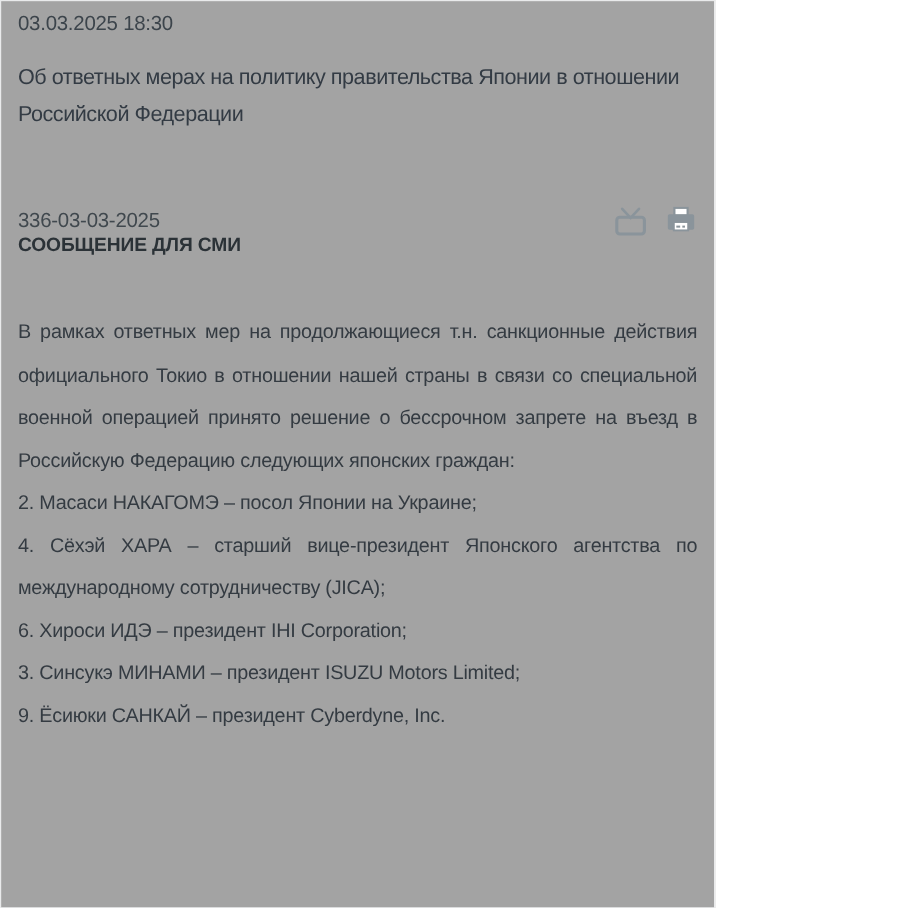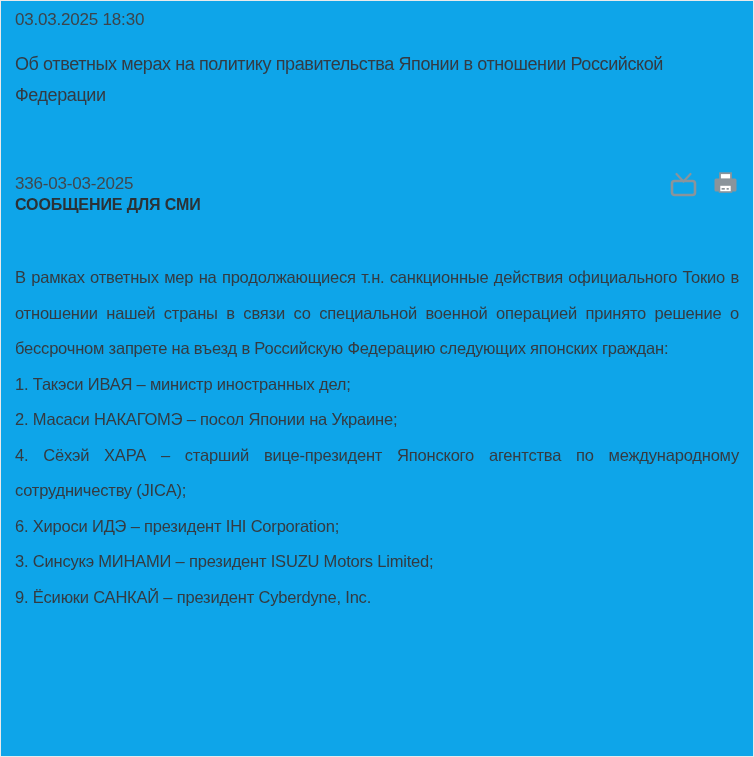--- a/index.html
+++ b/index.html
@@ -1,21 +1,21 @@
 <!DOCTYPE html>
 <html lang="ru"><head>
 <meta charset="utf-8">
 <style>
   html, body { margin: 0; padding: 0; background: #ffffff; }
   .page {
     position: relative;
-    width: 754px;
+    width: 596px;
     height: 757px;
     box-sizing: border-box;
-    background: #0ea5e9;
+    background: #a3a3a3;
     border: 1px solid #e9eaeb;
     padding: 9px 14px 16px 14px;
     overflow: hidden;
     font-family: "Liberation Sans", "DejaVu Sans", sans-serif;
     color: #343b42;
   }
   .date {
     font-size: 17px;
     line-height: 20px;
     letter-spacing: -0.2px;
@@ -98,21 +98,20 @@
           <rect x="13.6" y="16" width="2.2" height="1.7" fill="#8a949b"></rect>
         </svg>
       </button>
     </span>
   </div>
 
   <div class="press-heading">СООБЩЕНИЕ ДЛЯ СМИ</div>
 
   <div class="content">
     <p>В рамках ответных мер на продолжающиеся т.н. санкционные действия официального Токио в отношении нашей страны в связи со специальной военной операцией принято решение о бессрочном запрете на въезд в Российскую Федерацию следующих японских граждан:</p>
-    <p>1. Такэси ИВАЯ – министр иностранных дел;</p>
     <p>2. Масаси НАКАГОМЭ – посол Японии на Украине;</p>
     <p>4. Сёхэй ХАРА – старший вице-президент Японского агентства по международному сотрудничеству (JICA);</p>
     <p>6. Хироси ИДЭ – президент IHI Corporation;</p>
     <p>3. Синсукэ МИНАМИ – президент ISUZU Motors Limited;</p>
     <p>9. Ёсиюки САНКАЙ – президент Cyberdyne, Inc.</p>
   </div>
 
 </div>
 
 </body></html>

